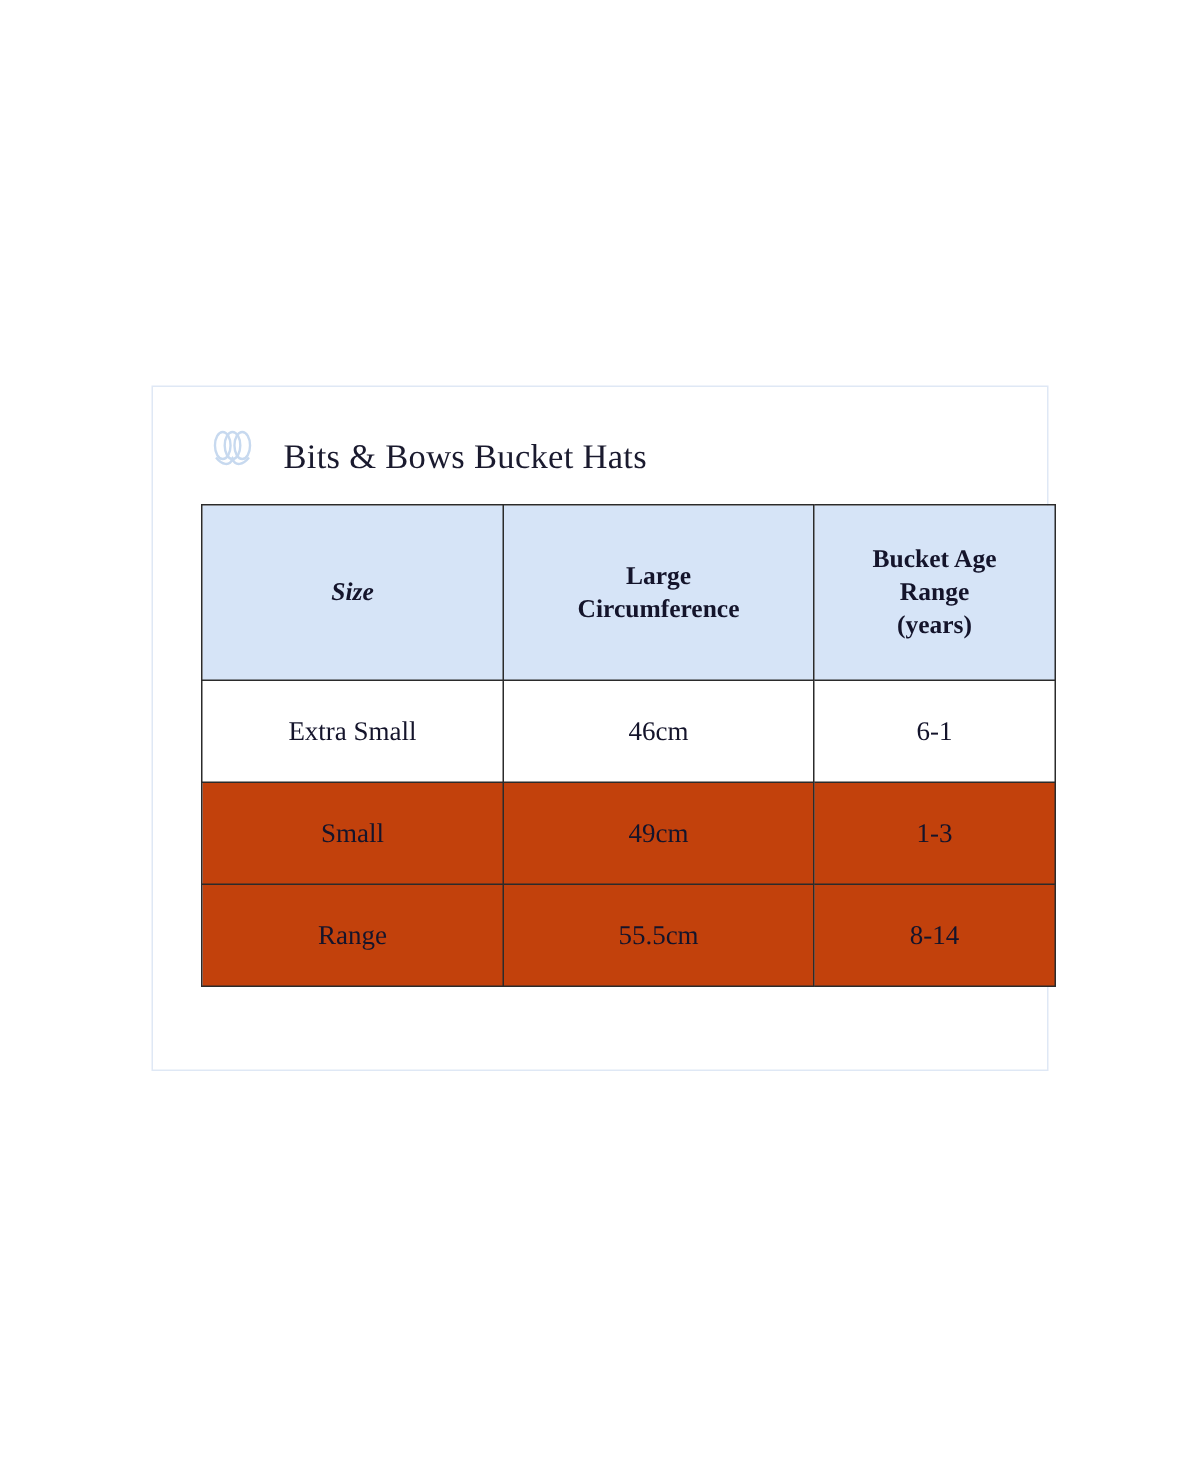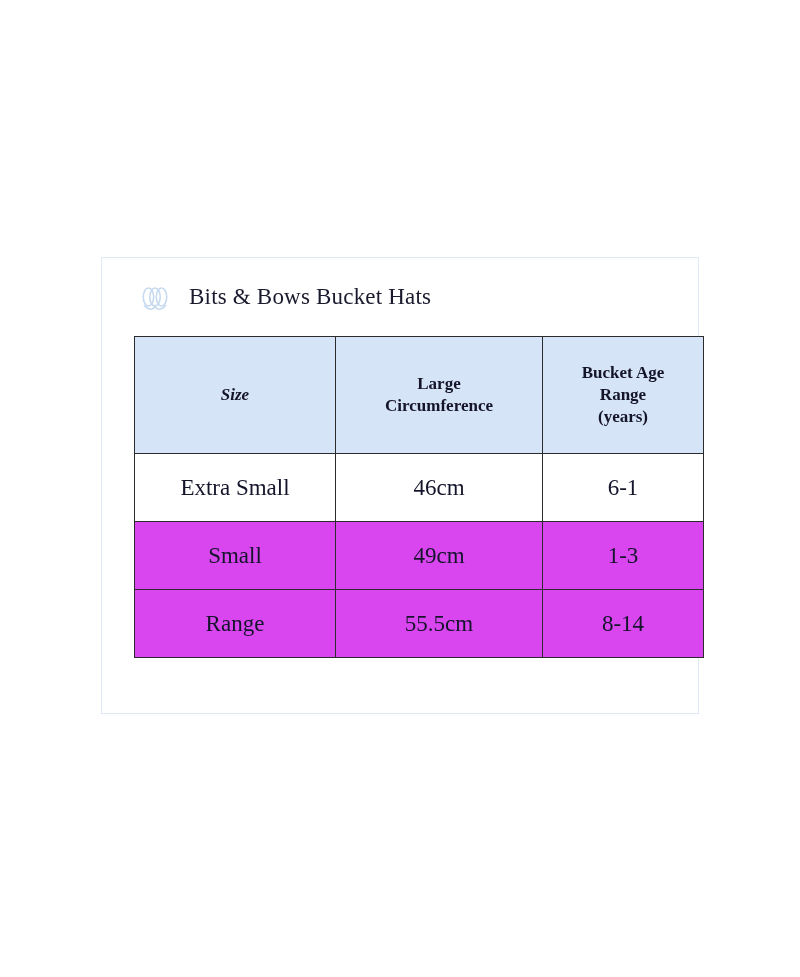--- a/index.html
+++ b/index.html
@@ -21,21 +21,21 @@
     top: 257px;
     width: 598px;
     height: 457px;
     border: 1px solid #dfe8f5;
     background: #ffffff;
     box-sizing: border-box;
   }
 
   .card-header {
     display: flex;
-    align-items: flex-start;
+    align-items: flex-end;
     padding: 26px 0 0 33px;
     gap: 14px;
   }
 
   .brand-mark {
     width: 40px;
     height: 34px;
     flex: 0 0 auto;
     display: block;
   }
@@ -71,27 +71,27 @@
     font-weight: bold;
     font-size: 17px;
     line-height: 1.28;
     height: 104px;
     padding: 6px 8px;
   }
 
   table.size-table tbody td {
     font-family: "Liberation Serif", serif;
     font-weight: normal;
-    font-size: 23px;
+    font-size: 18px;
     height: 59px;
     padding: 4px 6px;
   }
 
   tbody tr.row-white td { background: #ffffff; }
-  tbody tr.row-pink td  { background: #d946ef; }
+  tbody tr.row-pink td  { background: #c2410c; }
 
   .col-size { width: 184px; font-style: italic; }
   .col-circ { width: 190px; }
   .col-age  { width: 144px; }
 </style>
 </head>
 <body>
 
 <div class="card">
 

